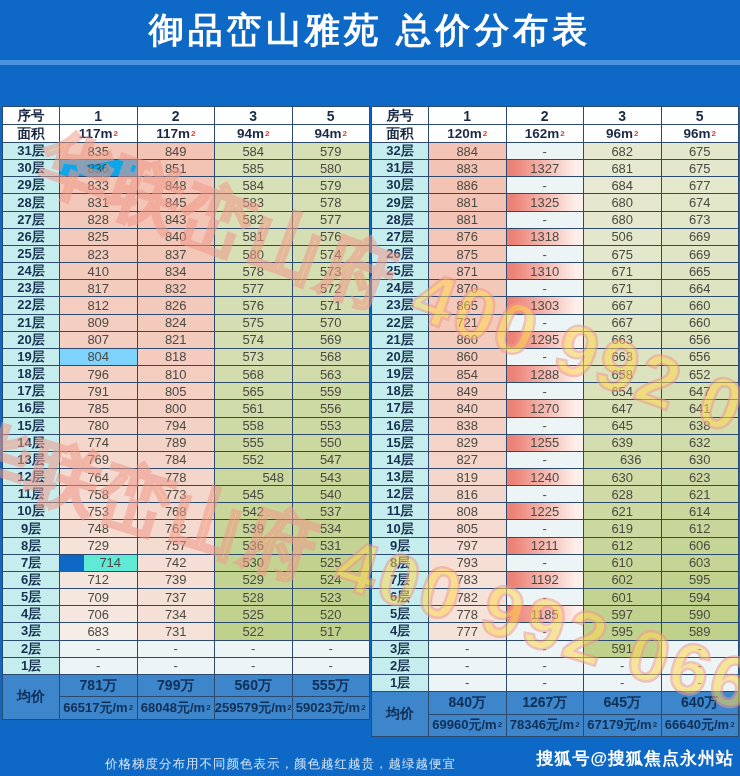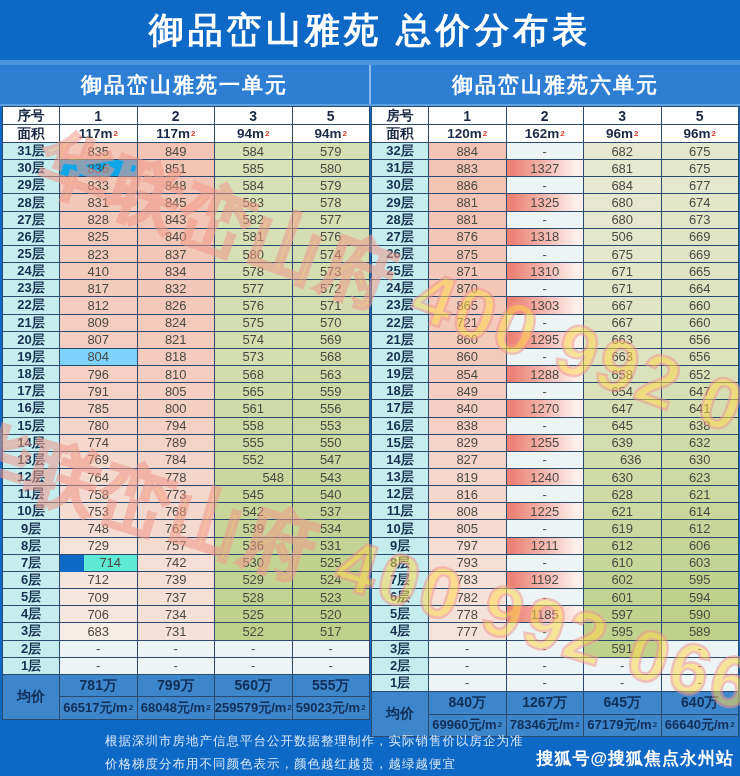--- a/index.html
+++ b/index.html
@@ -42,25 +42,20 @@
   #note2{top:756px;}
   .credit{position:absolute;right:6px;top:747px;color:#ffffff;font-size:17px;font-weight:bold;letter-spacing:1px;z-index:2;}
 </style>
 </head>
 <body>
 
 <div id="canvas">
   <div class="title">御品峦山雅苑 总价分布表</div>
   <div class="strip"></div>
 
-  <div class="band">
-    <div class="band-half">御品峦山雅苑一单元</div>
-    <div class="band-div"></div>
-    <div class="band-half">御品峦山雅苑六单元</div>
-  </div>
 
   <div id="tables">
       <div class="ptable" style="left: 2px; grid-template-rows: 18px 18px repeat(31, 17.16px) 22.5px 22.5px;">
         <div class="cell hcell">序号</div>
         <div class="cell hcell hnum">1</div>
         <div class="cell hcell hnum">2</div>
         <div class="cell hcell hnum">3</div>
         <div class="cell hcell hnum">5</div>
         <div class="cell hcell">面积</div>
         <div class="cell hcell">117m<sup class="red">2</sup></div>
@@ -411,16 +406,15 @@
         <div class="cell avg avg-sqm">69960元/m<sup>2</sup></div>
         <div class="cell avg avg-sqm">78346元/m<sup>2</sup></div>
         <div class="cell avg avg-sqm">67179元/m<sup>2</sup></div>
         <div class="cell avg avg-sqm">66640元/m<sup>2</sup></div>
       </div>
     </div>
 
   <div class="wm" id="wm1">华联峦山府 400 992 0669</div>
   <div class="wm" id="wm2">华联峦山府 400 992 0669</div>
 
-  <div class="note" id="note1">根据深圳市房地产信息平台公开数据整理制作，实际销售价以房企为准</div>
   <div class="note" id="note2">价格梯度分布用不同颜色表示，颜色越红越贵，越绿越便宜</div>
   <div class="credit">搜狐号@搜狐焦点永州站</div>
 </div>
 
 </body></html>

